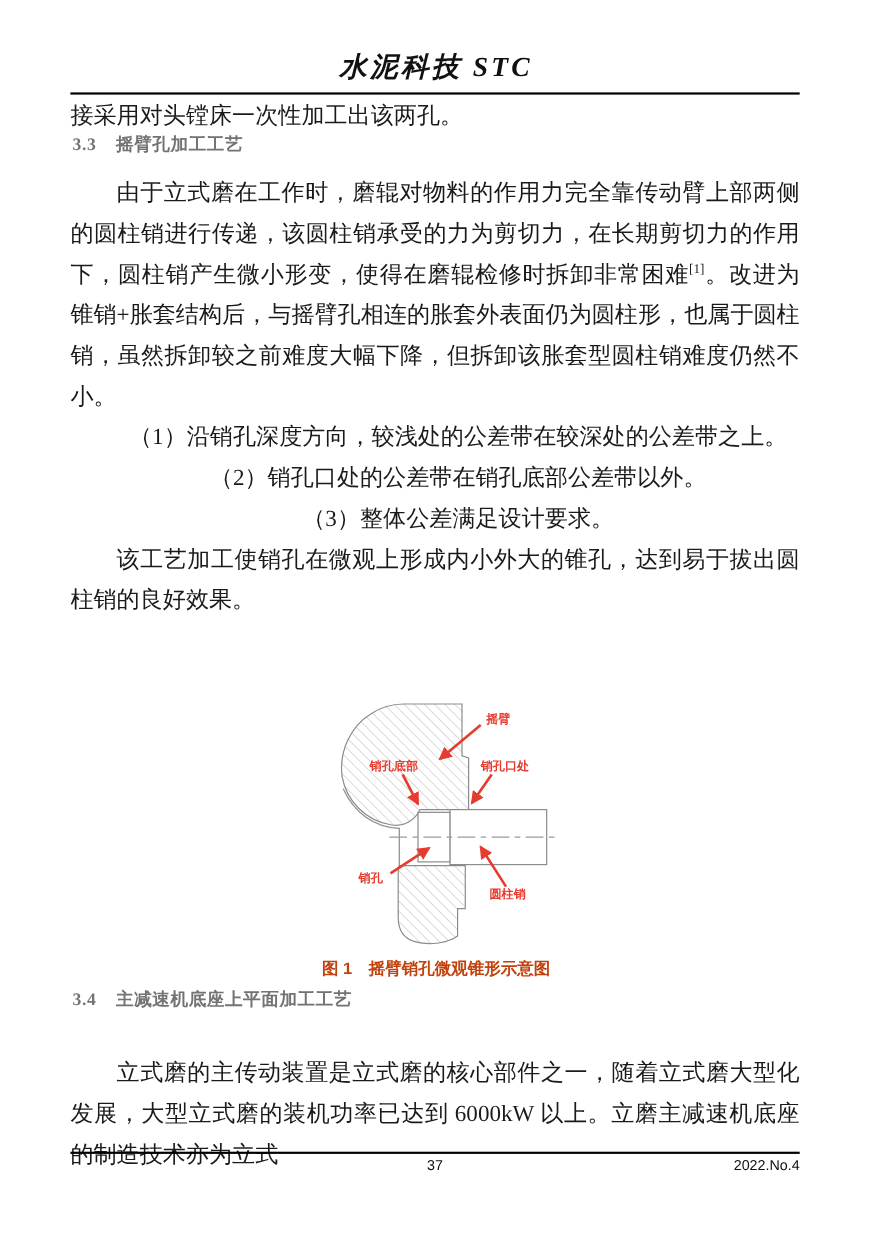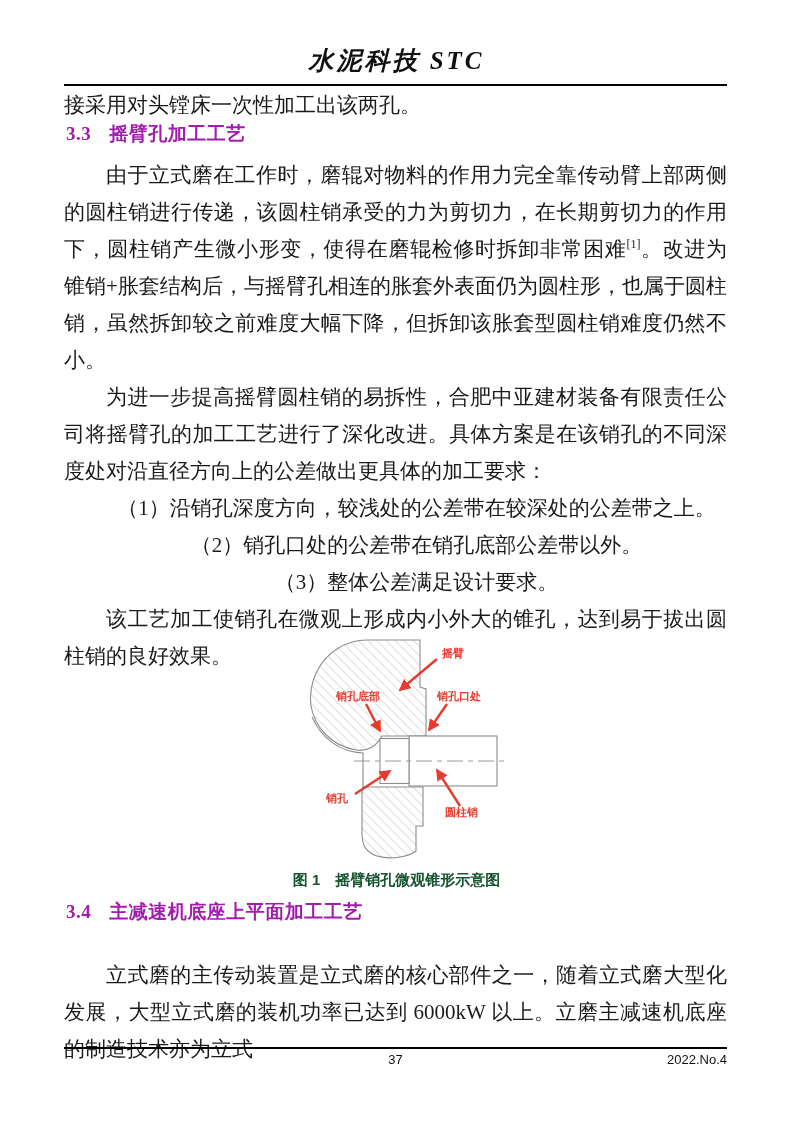--- a/index.html
+++ b/index.html
@@ -22,21 +22,21 @@
     position:absolute;top:84px;left:64px;width:663px;height:2.4px;
     background:#000;
   }
   .lead-line{
     position:absolute;top:89px;left:64px;width:663px;
     font-size:21px;line-height:32px;
   }
   .sec-heading{
     position:absolute;left:66px;
     font-family:"Liberation Sans", sans-serif;
-    font-weight:bold;font-size:19px;color:#a21caf;
+    font-weight:bold;font-size:16px;color:#737373;
     letter-spacing:0.5px;
   }
   .sec-heading .sec-num{
     font-family:"Liberation Serif", serif;
     font-weight:bold;margin-right:18px;
   }
   .h33{top:121px;}
   .h34{top:899px;}
   .text-block{
     position:absolute;left:64px;width:663px;
@@ -48,21 +48,21 @@
   .para{margin:0;text-indent:2em;}
   .list-line{margin:0;padding-left:2em;text-align:center;}
   sup.ref{font-size:12px;vertical-align:super;line-height:0;}
   .figure-wrap{
     position:absolute;top:625px;left:270px;width:300px;height:250px;
   }
   .fig-caption{
     position:absolute;top:871px;left:0;width:793px;
     text-align:center;
     font-family:"Liberation Sans", sans-serif;
-    font-weight:bold;font-size:15px;color:#14532d;
+    font-weight:bold;font-size:15px;color:#c2410c;
   }
   .footer-rule{
     position:absolute;top:1047px;left:64px;width:663px;height:2.2px;
     background:#000;
   }
   .footer-page-num{
     position:absolute;top:1052px;left:64px;width:663px;
     text-align:center;
     font-family:"Liberation Sans", sans-serif;
     font-size:13px;color:#111;
@@ -87,21 +87,20 @@
   <div class="header-rule"></div>
 
   <div class="lead-line">接采用对头镗床一次性加工出该两孔。</div>
 
   <div class="sec-heading h33">
     <span class="sec-num">3.3</span><span>摇臂孔加工工艺</span>
   </div>
 
   <div class="text-block tb1">
     <p class="para"><span>由于立式磨在工作时，磨辊对物料的作用力完全靠传动臂上部两侧的圆柱销进行传递，该圆柱销承受的力为剪切力，在长期剪切力的作用下，圆柱销产生微小形变，使得在磨辊检修时拆卸非常困难</span><sup class="ref">[1]</sup><span>。改进为锥销+胀套结构后，与摇臂孔相连的胀套外表面仍为圆柱形，也属于圆柱销，虽然拆卸较之前难度大幅下降，但拆卸该胀套型圆柱销难度仍然不小。</span></p>
-    <p class="para">为进一步提高摇臂圆柱销的易拆性，合肥中亚建材装备有限责任公司将摇臂孔的加工工艺进行了深化改进。具体方案是在该销孔的不同深度处对沿直径方向上的公差做出更具体的加工要求：</p>
     <p class="list-line">（1）沿销孔深度方向，较浅处的公差带在较深处的公差带之上。</p>
     <p class="list-line">（2）销孔口处的公差带在销孔底部公差带以外。</p>
     <p class="list-line">（3）整体公差满足设计要求。</p>
     <p class="para">该工艺加工使销孔在微观上形成内小外大的锥孔，达到易于拔出圆柱销的良好效果。</p>
   </div>
 
   <div class="figure-wrap">
     <svg width="300" height="250" viewBox="0 0 300 250" xmlns="http://www.w3.org/2000/svg">
       <defs>
         <pattern id="hatch" width="6.5" height="6.5" patternUnits="userSpaceOnUse" patternTransform="rotate(45)">

